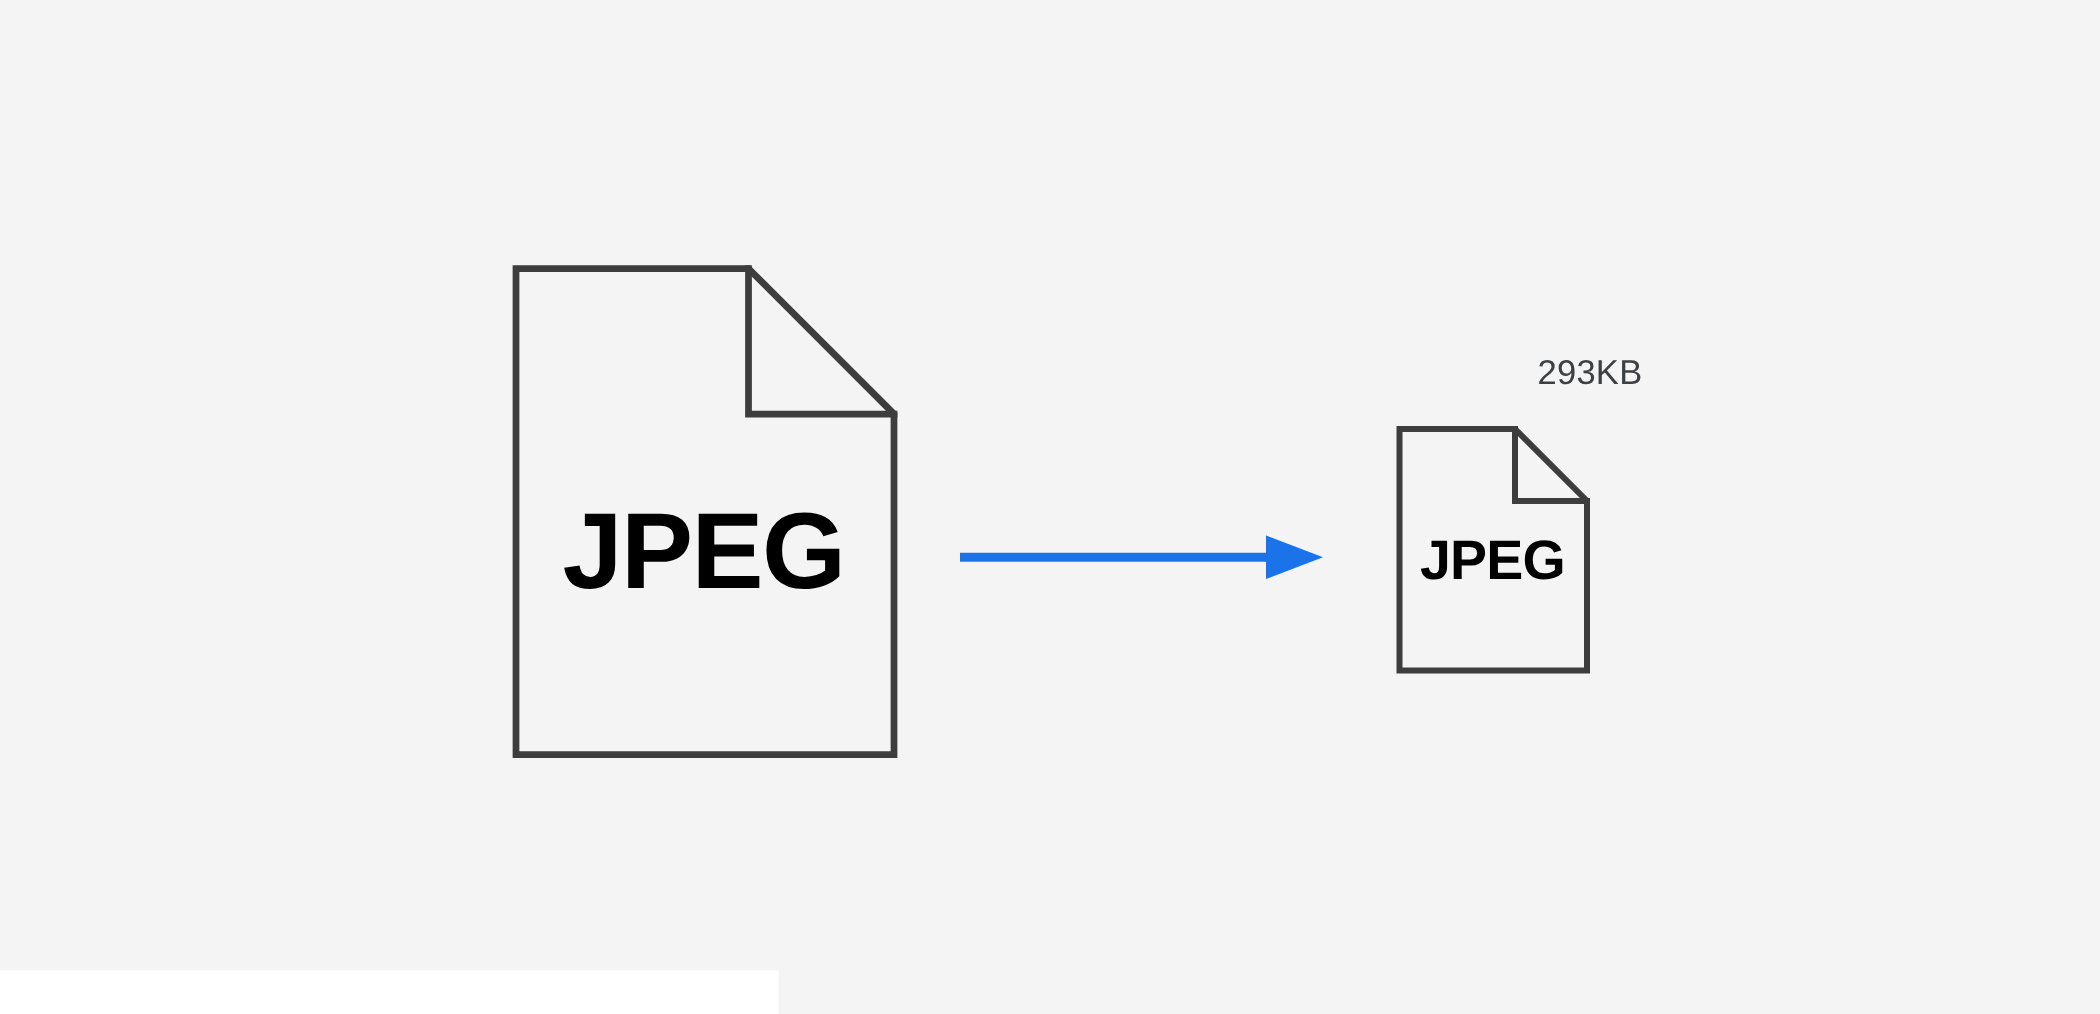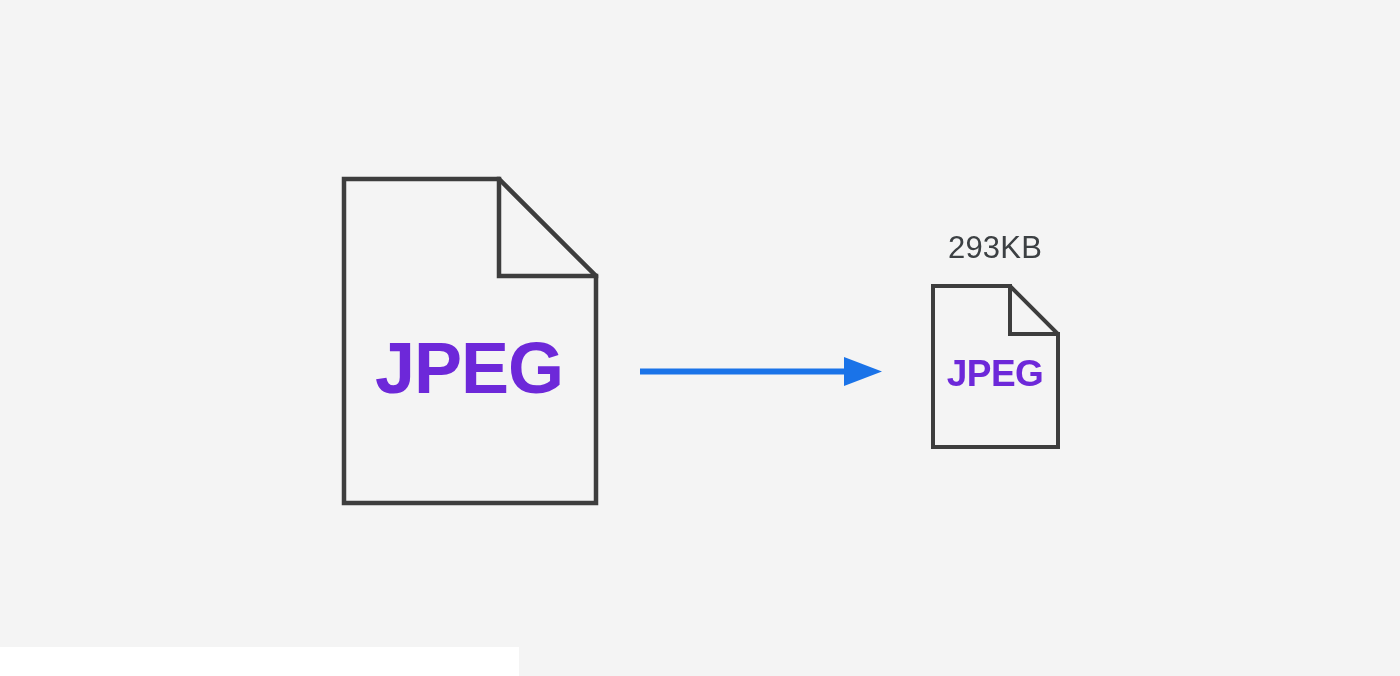--- a/index.html
+++ b/index.html
@@ -38,22 +38,23 @@
     left: 371px;
     top: 123px;
     width: 200px;
     font-size: 23px;
     line-height: 30px;
   }
   #label-small {
     left: 895px;
     top: 233px;
     width: 200px;
-    font-size: 31px;
+    font-size: 23px;
     line-height: 30px;
+    text-align: right;
   }
 
   
   .file-icon {
     position: absolute;
   }
   #file-icon-large {
     left: 338px;
     top: 173px;
     width: 264px;
@@ -66,21 +67,21 @@
     height: 170px;
   }
   .file-icon svg {
     display: block;
     overflow: visible;
   }
 
   
   .jpeg-text {
     position: absolute;
-    color: #6d28d9;
+    color: #000000;
     font-family: "Liberation Sans", sans-serif;
     font-weight: bold;
     text-align: center;
     white-space: nowrap;
     user-select: none;
   }
   #jpeg-text-large {
     left: 342px;
     top: 328px;
     width: 254px;

